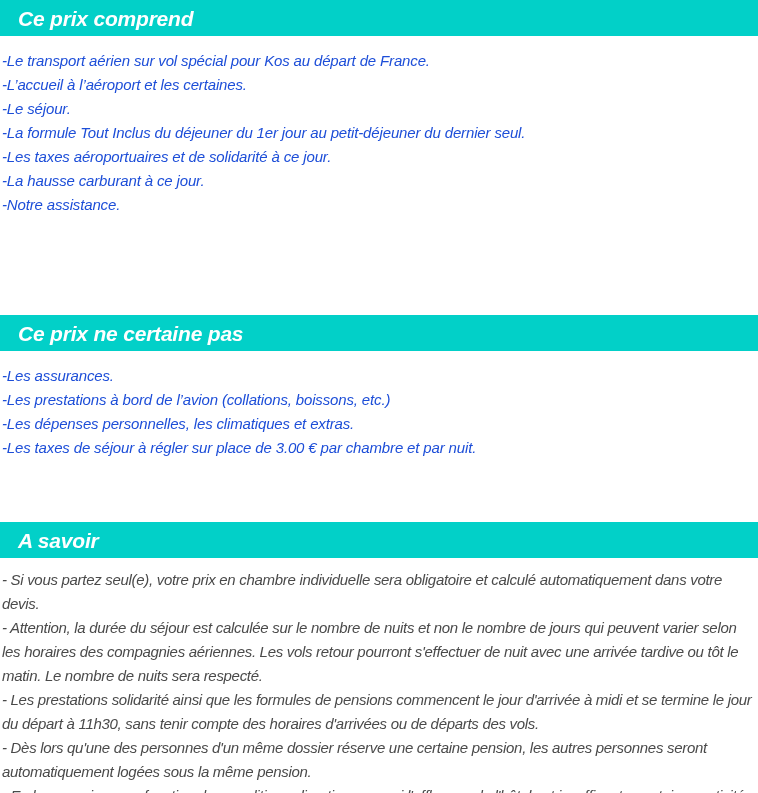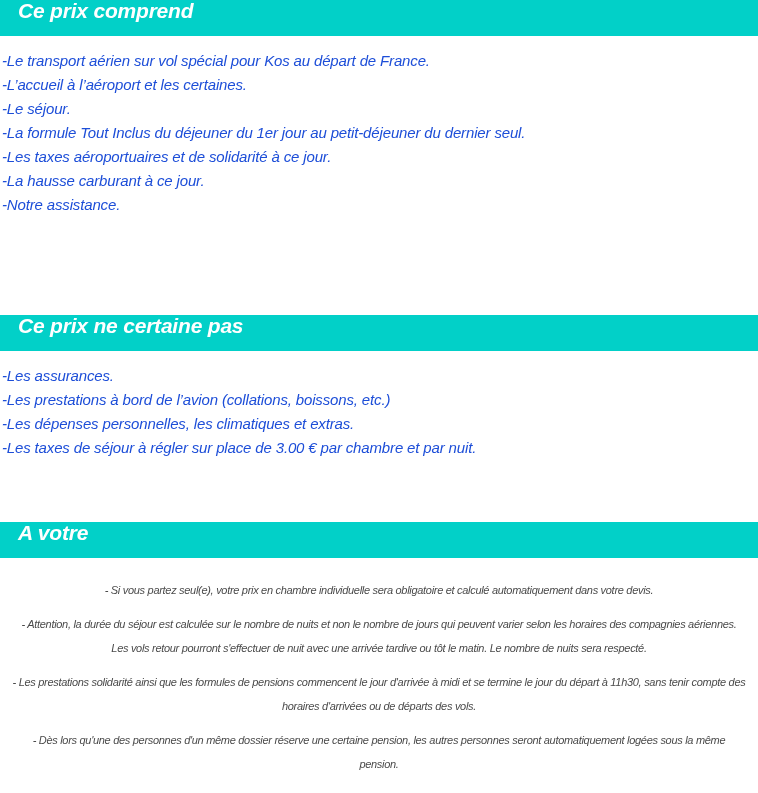--- a/index.html
+++ b/index.html
@@ -20,21 +20,21 @@
     height: 793px;
     position: relative;
     background: #ffffff;
   }
 
   
   .section-bar {
     background: #02d0c8;
     height: 36px;
     display: flex;
-    align-items: flex-start;
+    align-items: center;
     box-sizing: border-box;
     padding: 0 0 0 18px;
   }
   .section-bar-title {
     color: #ffffff;
     font-style: italic;
     font-weight: bold;
     font-size: 21px;
     line-height: 21px;
     letter-spacing: -0.2px;
@@ -50,25 +50,24 @@
     color: #1d4ed8;
     font-style: italic;
     font-size: 15px;
     line-height: 24px;
     letter-spacing: -0.15px;
     white-space: nowrap;
   }
   .para {
     color: #4a4a4a;
     font-style: italic;
-    font-size: 11px;
+    font-size: 15px;
     line-height: 24px;
     letter-spacing: -0.3px;
-    margin: 10px;
-    text-align: center;
+    margin: 0;
   }
 
   
   .gap-after-s1 { height: 98px; }
   .gap-after-s2 { height: 62px; }
   .pad-top-body { height: 13px; }
   .pad-top-body-s3 { height: 10px; }
 </style>
 </head>
 <body>
@@ -102,21 +101,21 @@
   <div class="section-body">
     <div class="line">-Les assurances.</div>
     <div class="line">-Les prestations à bord de l’avion (collations, boissons, etc.)</div>
     <div class="line">-Les dépenses personnelles, les climatiques et extras.</div>
     <div class="line">-Les taxes de séjour à régler sur place de 3.00 € par chambre et par nuit.</div>
   </div>
 
   <div class="gap-after-s2"></div>
 
   <div class="section-bar">
-    <span class="section-bar-title">A votre</span>
+    <span class="section-bar-title">A savoir</span>
   </div>
 
   <div class="pad-top-body-s3"></div>
 
   <div class="section-body">
     <p class="para">- Si vous partez seul(e), votre prix en chambre individuelle sera obligatoire et calculé automatiquement dans votre devis.</p>
     <p class="para">- Attention, la durée du séjour est calculée sur le nombre de nuits et non le nombre de jours qui peuvent varier selon les horaires des compagnies aériennes. Les vols retour pourront s'effectuer de nuit avec une arrivée tardive ou tôt le matin. Le nombre de nuits sera respecté.</p>
     <p class="para">- Les prestations solidarité ainsi que les formules de pensions commencent le jour d'arrivée à midi et se termine le jour du départ à 11h30, sans tenir compte des horaires d'arrivées ou de départs des vols.</p>
     <p class="para">- Dès lors qu'une des personnes d'un même dossier réserve une certaine pension, les autres personnes seront automatiquement logées sous la même pension.</p>
     <p class="para">- En basse saison, en fonction des conditions climatiques, ou si l'affluence de l'hôtel est insuffisante, certaines activités peuvent ne pas être disponibles.</p>

